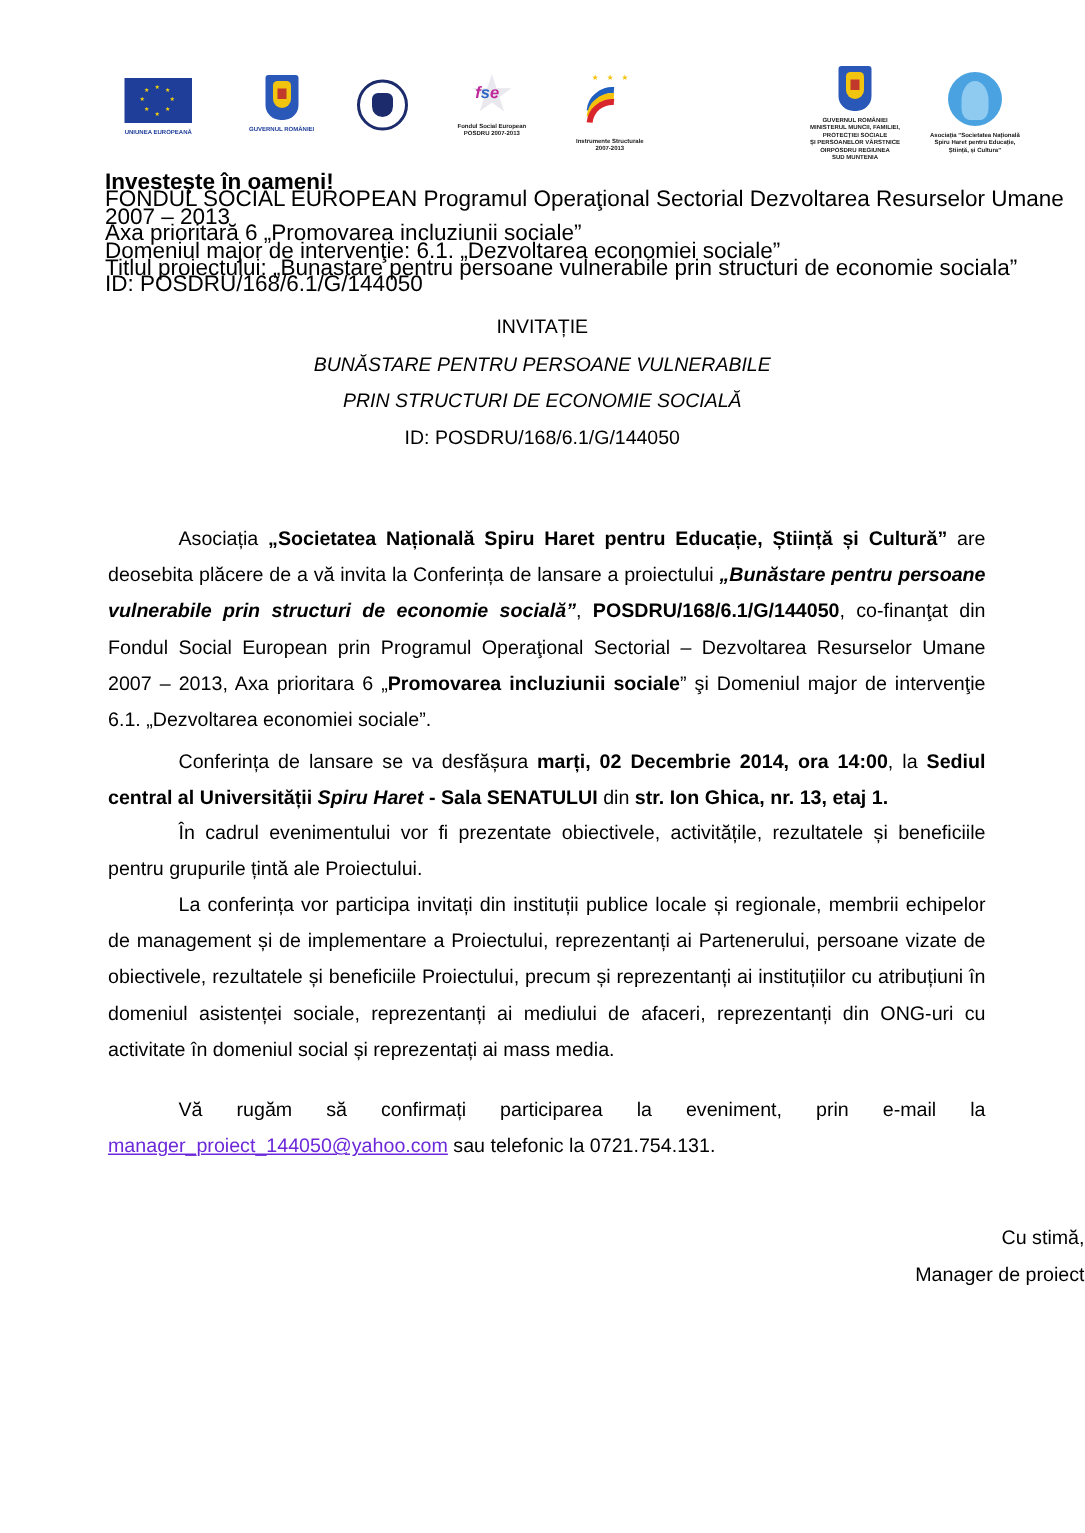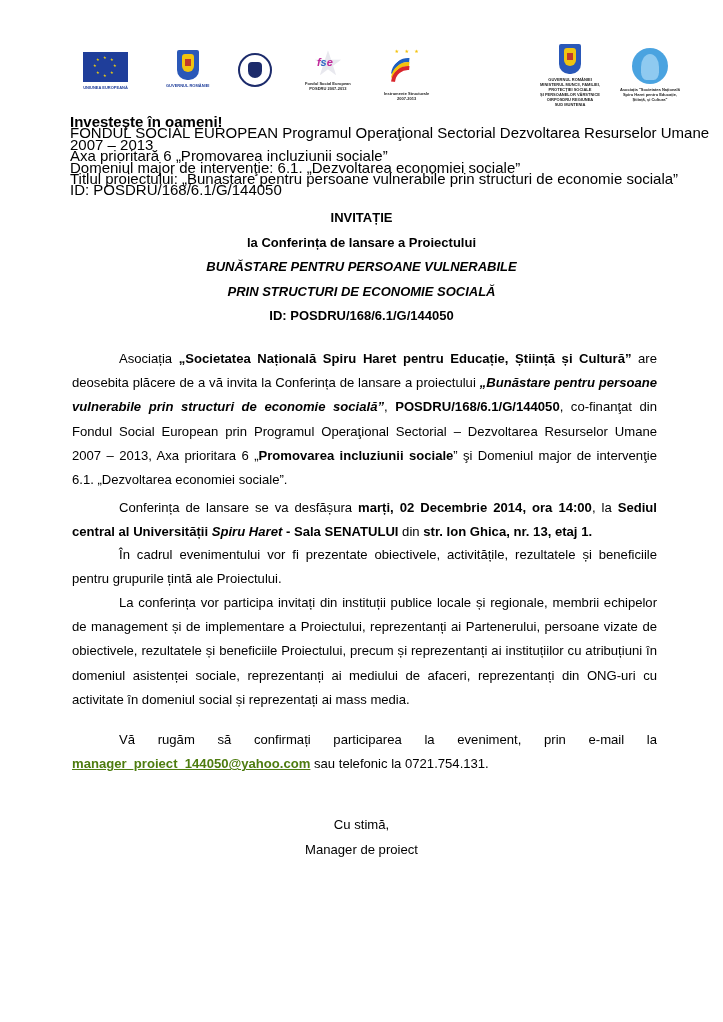--- a/index.html
+++ b/index.html
@@ -26,36 +26,36 @@
   .instr .a1 { left: 4px; top: 10px; width: 26px; height: 26px; border-width: 4px; border-top-color: #1f5fbf; transform: rotate(-40deg); }
   .instr .a2 { left: 4px; top: 14px; width: 26px; height: 26px; border-width: 4px; border-top-color: #f4c20d; transform: rotate(-40deg); }
   .instr .a3 { left: 4px; top: 18px; width: 26px; height: 26px; border-width: 4px; border-top-color: #d9262c; transform: rotate(-40deg); }
   .instr .stars { position: absolute; left: 8px; top: 0; font-size: 5px; color: #f4c20d; letter-spacing: 2px; }
   .spiru { width: 36px; height: 36px; border-radius: 50%; background: #4aa3e0; position: relative; overflow: hidden; }
   .spiru::after { content: ""; position: absolute; left: 9px; top: 6px; width: 18px; height: 26px; background: #8fcaf0; border-radius: 50% 50% 30% 30%; }
 
   .header-block { position: absolute; left: 70px; top: 116px; font-size: 15px; line-height: 11.4px; }
   .header-block .bold { font-weight: bold; }
 
-  .title-block { position: absolute; left: 0; top: 206px; width: 723px; text-align: center; font-weight: bold; font-size: 13px; }
+  .title-block { position: absolute; left: 0; top: 206px; width: 723px; text-align: center; font-weight: normal; font-size: 13px; }
   .title-block div { height: 24.5px; line-height: 24.5px; }
   .title-block .it { font-style: italic; }
 
   .body-text { position: absolute; left: 72px; width: 585px; font-size: 13.1px; line-height: 24.2px; text-align: justify; }
   .body-text p { margin: 0; text-indent: 47px; }
   .p1 { top: 347px; }
   .p2 { top: 496px; }
   .p3 { top: 591px; }
   .p4 { top: 728px; }
   .b { font-weight: bold; }
   .i { font-style: italic; }
-  .link { color: #4d7c0f; text-decoration: underline; font-weight: bold; }
+  .link { color: #6d28d9; text-decoration: underline; }
   .last-line { text-align-last: justify; }
 
-  .sign { position: absolute; left: 0; top: 813px; width: 723px; text-align: center; font-size: 13.1px; line-height: 24.5px; }
+  .sign { position: absolute; left: 0; top: 813px; width: 723px; text-align: right; font-size: 13.1px; line-height: 24.5px; }
 </style>
 </head>
 <body>
 
 <div class="logos">
   <div class="logo" style="left:83px;top:12px;">
     <div class="eu-flag">
       <span style="left:20px;top:4px;">★</span>
         <span style="left:27px;top:6px;">★</span>
       <span style="left:30px;top:12px;">★</span>
@@ -113,21 +113,20 @@
   <div class="bold">Investeşte în oameni!</div>
   <div>FONDUL SOCIAL EUROPEAN Programul Operaţional Sectorial Dezvoltarea Resurselor Umane 2007 – 2013</div>
   <div>Axa prioritară 6 „Promovarea incluziunii sociale”</div>
   <div>Domeniul major de intervenţie: 6.1. „Dezvoltarea economiei sociale”</div>
   <div>Titlul proiectului: „Bunastare pentru persoane vulnerabile prin structuri de economie sociala”</div>
   <div>ID: POSDRU/168/6.1/G/144050</div>
 </div>
 
 <div class="title-block">
   <div>INVITAȚIE</div>
-  <div>la Conferința de lansare a Proiectului</div>
   <div class="it">BUNĂSTARE PENTRU PERSOANE VULNERABILE</div>
   <div class="it">PRIN STRUCTURI DE ECONOMIE SOCIALĂ</div>
   <div>ID: POSDRU/168/6.1/G/144050</div>
 </div>
 
 <div class="body-text p1">
   <p><span>Asociația </span><span class="b">„Societatea Națională Spiru Haret pentru Educație, Știință și Cultură”</span><span> are deosebita plăcere de a vă invita la Conferința de lansare a proiectului </span><span class="b i">„Bunăstare pentru persoane vulnerabile prin structuri de economie socială”</span><span>, </span><span class="b">POSDRU/168/6.1/G/144050</span><span>, co-finanţat din Fondul Social European prin Programul Operaţional Sectorial – Dezvoltarea Resurselor Umane 2007 – 2013, Axa prioritara 6 „</span><span class="b">Promovarea incluziunii sociale</span><span>” şi Domeniul major de intervenţie 6.1. „Dezvoltarea economiei sociale”.</span></p>
 </div>
 
 <div class="body-text p2">

